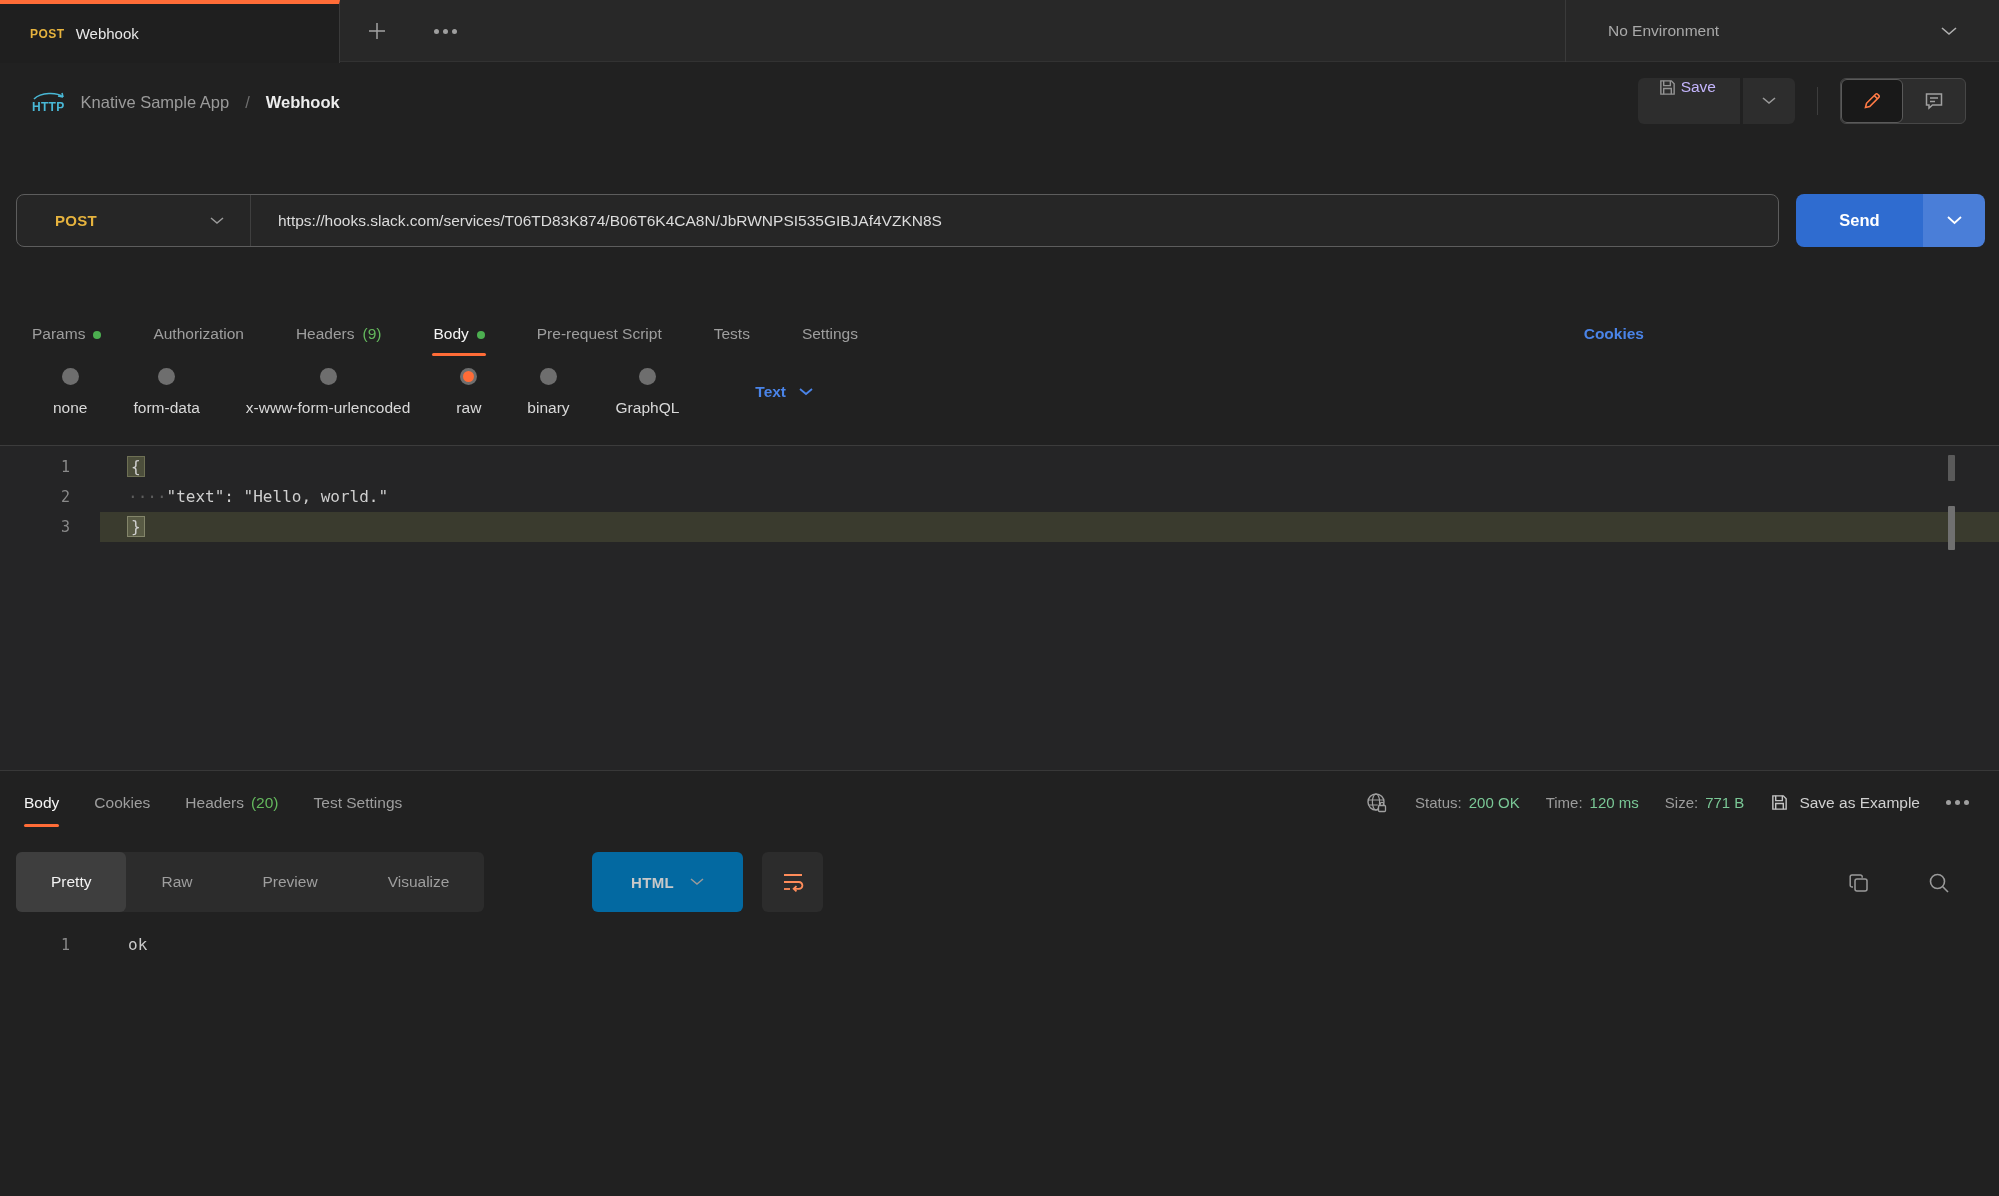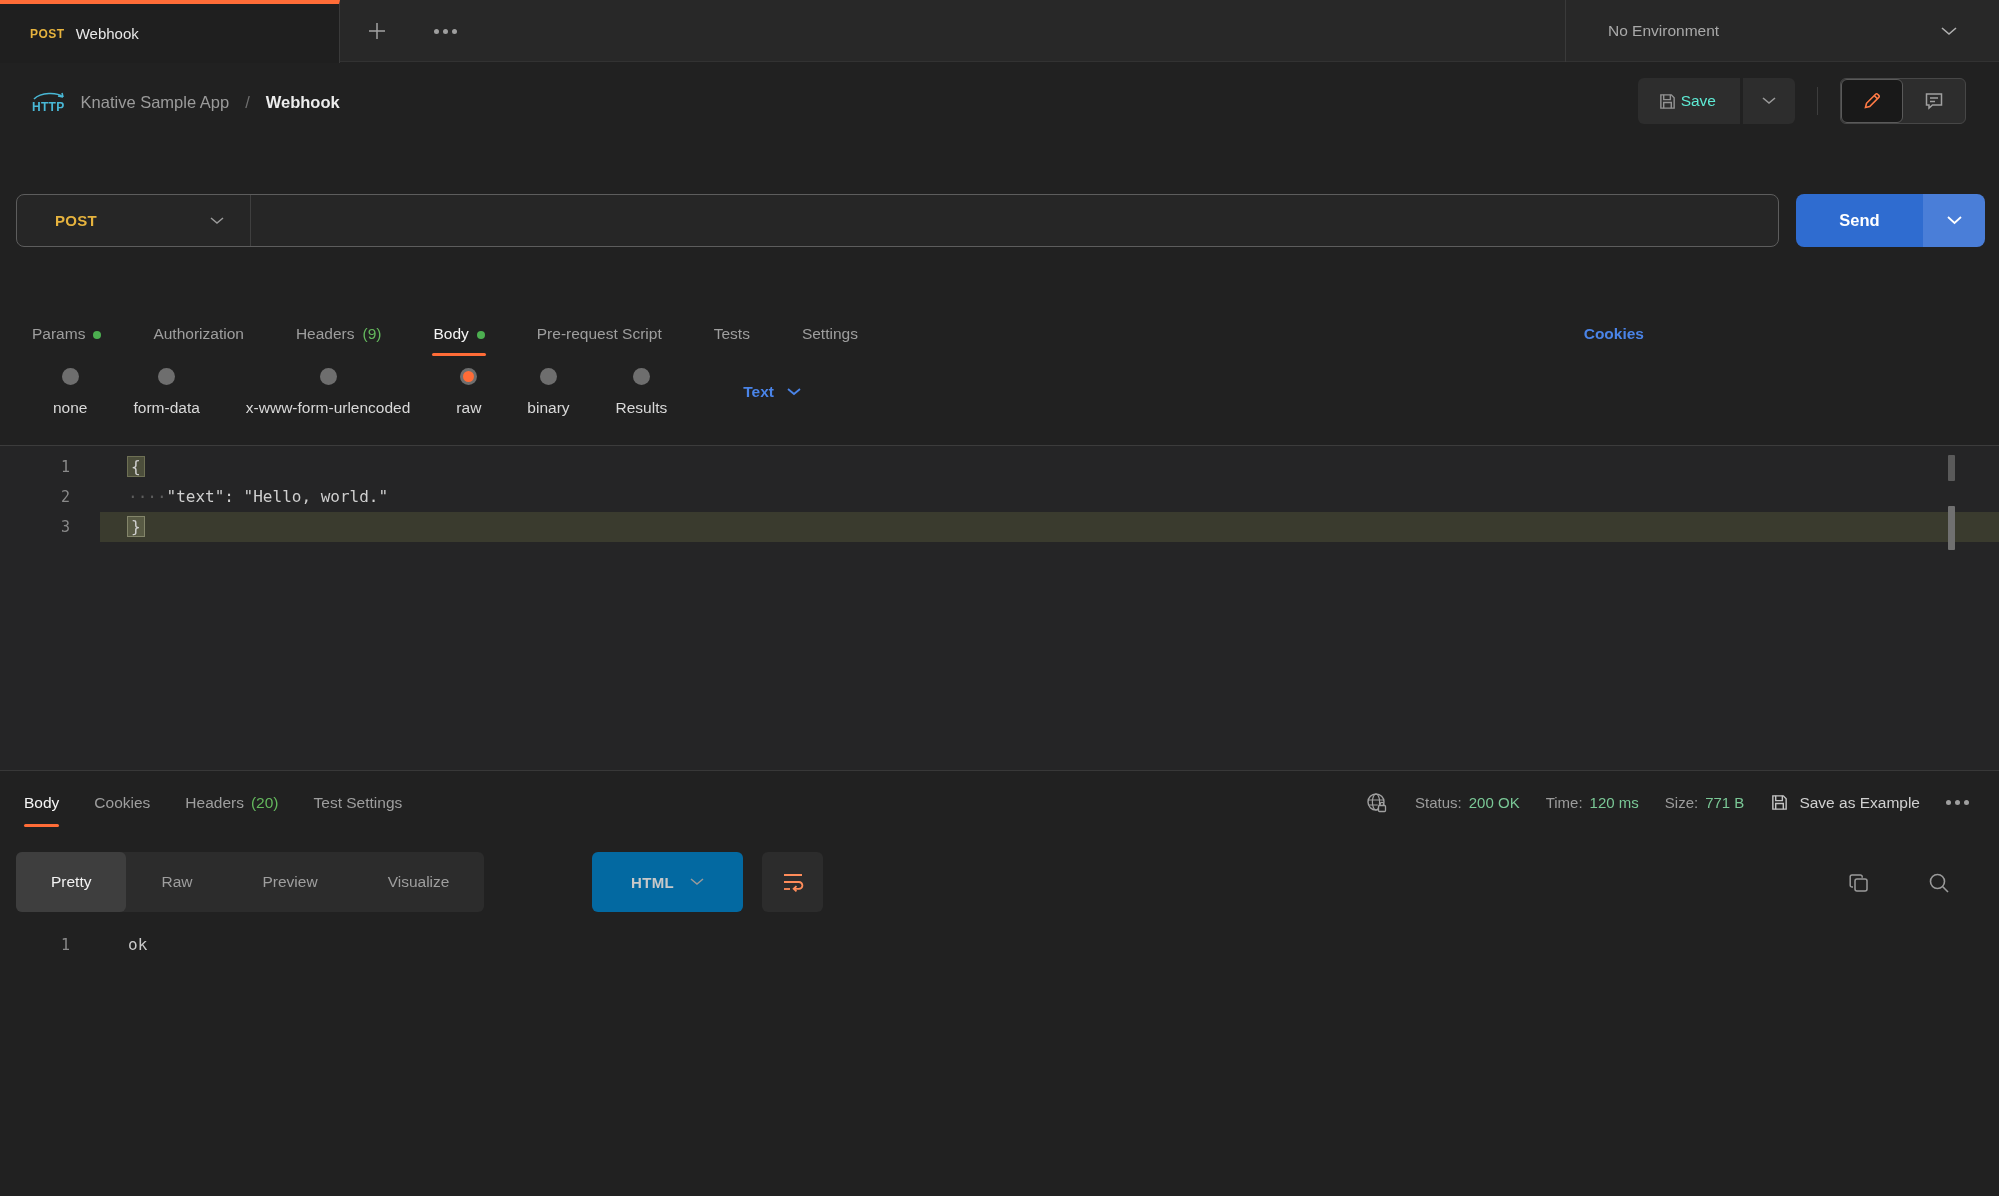--- a/index.html
+++ b/index.html
@@ -23,21 +23,21 @@
   
   .header-row { position:absolute; left:0; top:63px; width:1999px; height:131px; }
   .breadcrumb { position:absolute; left:32px; top:22px; height:34px; display:flex; align-items:center; gap:16px; }
   .http-badge { position:relative; color:#49b8d6; font-size:12px; font-weight:700; letter-spacing:.3px; padding-top:9px; }
   .http-badge svg { position:absolute; top:0; left:0; }
   .crumb-collection { color:#9b9b9b; font-size:16.5px; }
   .crumb-sep { color:#6f6f6f; font-size:16.5px; }
   .crumb-request { color:#ededed; font-size:16.5px; font-weight:700; }
   .header-actions { position:absolute; right:33px; top:15px; height:46px; display:flex; align-items:center; gap:22px; }
   .save-split { display:flex; gap:3px; height:46px; }
-  .save-main { display:flex; align-items:center; gap:4px; background:#2d2d2d; border-radius:6px 0 0 6px; padding:0 24px 0 20px; color:#5eead4; font-size:15.5px; }
+  .save-main { display:flex; align-items:flex-start; gap:4px; background:#2d2d2d; border-radius:6px 0 0 6px; padding:0 24px 0 20px; color:#c4b5fd; font-size:15.5px; }
   .save-caret { width:52px; background:#2d2d2d; border-radius:0 6px 6px 0; display:flex; align-items:center; justify-content:center; }
   .vdivider { width:1px; height:28px; background:#3d3d3d; }
   .doc-group { display:flex; height:46px; background:#2d2d2d; border:1px solid #474747; border-radius:6px; overflow:hidden; }
   .doc-seg { width:62px; display:flex; align-items:center; justify-content:center; }
   .doc-seg.selected { background:#191919; border:1px solid #5a5a5a; border-radius:6px; }
 
   
   .url-bar { position:absolute; left:16px; top:194px; width:1763px; height:53px; background:#262626; border:1px solid #5d5d5d; border-radius:8px; display:flex; align-items:center; }
   .method-select { width:234px; height:100%; display:flex; align-items:center; justify-content:space-between; padding:0 26px 0 38px; border-right:1px solid #3f3f3f; }
   .method-label { color:#e6b33e; font-size:15px; font-weight:700; letter-spacing:.3px; }
@@ -183,20 +183,21 @@
     </div>
   </div>
 
   <div class="url-bar">
     <div class="method-select">
       <span class="method-label">POST</span>
       <svg width="14" height="8" viewBox="0 0 14 8">
           <path d="M1 1l6 5 6-5" fill="none" stroke="#9a9a9a" stroke-width="1.5"></path>
         </svg>
     </div>
+    <div class="url-input">https://hooks.slack.com/services/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</div>
   </div>
   <div class="send-split">
     <div class="send-main">Send</div>
     <div class="send-caret">
       <svg width="15" height="9" viewBox="0 0 15 9">
           <path d="M1 1l6.5 6 6.5-6" fill="none" stroke="#ffffff" stroke-width="1.8"></path>
         </svg>
     </div>
   </div>
 
@@ -244,21 +245,21 @@
     <div class="radio selected">
       <span class="radio-circle"></span>
       <span class="radio-label">raw</span>
     </div>
     <div class="radio">
       <span class="radio-circle"></span>
       <span class="radio-label">binary</span>
     </div>
     <div class="radio">
       <span class="radio-circle"></span>
-      <span class="radio-label">Results</span>
+      <span class="radio-label">GraphQL</span>
     </div>
     <div class="format-select">
       <span class="format-label">Text</span>
       <svg width="14" height="8" viewBox="0 0 14 8">
           <path d="M1 1l6 5 6-5" fill="none" stroke="#4a84e8" stroke-width="1.8"></path>
         </svg>
     </div>
   </div>
 
   <div class="editor">

